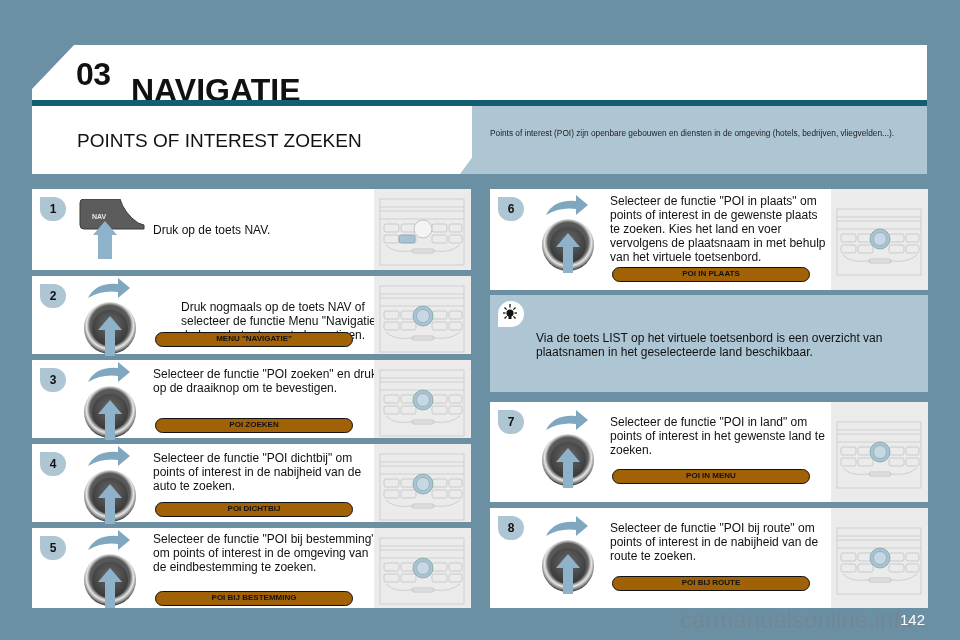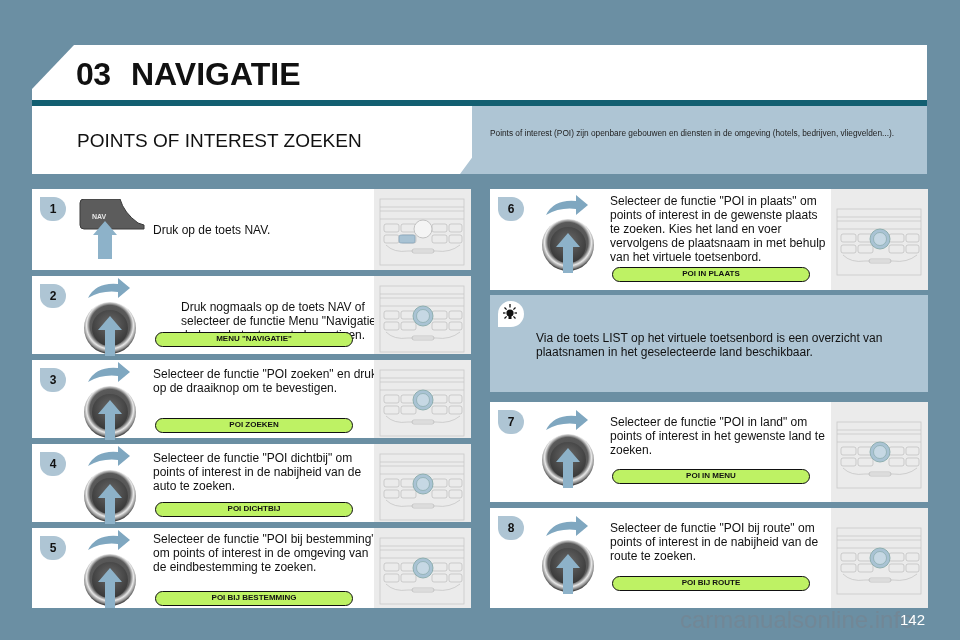--- a/index.html
+++ b/index.html
@@ -2,38 +2,38 @@
 <html><head>
 <meta charset="utf-8">
 <style>
   * { box-sizing: border-box; margin: 0; padding: 0; }
   html, body { width: 960px; height: 640px; overflow: hidden; }
   body { background: #6b8fa3; font-family: "Liberation Sans", sans-serif; position: relative; color: #111; }
 
   .header-panel { position: absolute; left: 32px; top: 45px; width: 895px; height: 55px; background: #fff;
     clip-path: polygon(42px 0, 100% 0, 100% 100%, 0 100%, 0 44px); }
   .chapter-num { position: absolute; left: 76px; top: 56px; font-size: 32px; font-weight: bold; letter-spacing: -0.5px; }
-  .chapter-title { position: absolute; left: 131px; top: 56px; font-size: 32px; font-weight: bold; }
+  .chapter-title { position: absolute; left: 131px; top: 72px; font-size: 32px; font-weight: bold; }
   .teal-bar { position: absolute; left: 32px; top: 100px; width: 895px; height: 6px; background: #135f71; }
 
   .subtitle-panel { position: absolute; left: 32px; top: 106px; width: 440px; height: 68px; background: #fff; }
   .section-title { position: absolute; left: 77px; top: 130px; font-size: 19px; font-weight: normal; }
 
   .intro-panel { position: absolute; left: 472px; top: 106px; width: 455px; height: 68px; background: #aec5d4;
     clip-path: polygon(0 100%, 0 100%, 0 0, 100% 0, 100% 100%); }
   .intro-slant { position: absolute; left: 460px; top: 106px; width: 30px; height: 68px; background: #aec5d4;
     clip-path: polygon(20px 0, 30px 0, 30px 100%, 0 100%, 20px 60%); }
   .intro-text { position: absolute; left: 490px; top: 126px; width: 420px; font-size: 8.3px; line-height: 15px; color: #222; }
 
   .card { position: absolute; background: #fff; }
   .card .device { position: absolute; right: 0; top: 0; bottom: 0; width: 97px; background: #ebebeb; }
   .badge { position: absolute; left: 8px; top: 8px; width: 26px; height: 24px; background: #aec5d4;
     border-radius: 0 12px 12px 12px; font-size: 12px; font-weight: bold; text-align: center; line-height: 24px; color: #111; }
   .desc { position: absolute; font-size: 12px; line-height: 14px; color: #111; }
-  .pill { position: absolute; height: 15px; border: 1.3px solid #111; border-radius: 9px; background: #bef264;
+  .pill { position: absolute; height: 15px; border: 1.3px solid #111; border-radius: 9px; background: #a16207;
     font-size: 8px; font-weight: bold; text-align: center; line-height: 12px; color: #111; }
 
   .knob-wrap { position: absolute; width: 60px; height: 80px; }
   .nav-key { position: absolute; width: 70px; height: 34px; }
 
   .tip-panel { position: absolute; left: 490px; top: 295px; width: 438px; height: 97px; background: #aec5d4; }
   .tip-icon { position: absolute; left: 8px; top: 6px; width: 26px; height: 26px; background: #fff;
     border-radius: 13px 13px 13px 0; }
   .tip-text { position: absolute; left: 46px; top: 36px; width: 380px; font-size: 12px; line-height: 14px; color: #111; }
 

